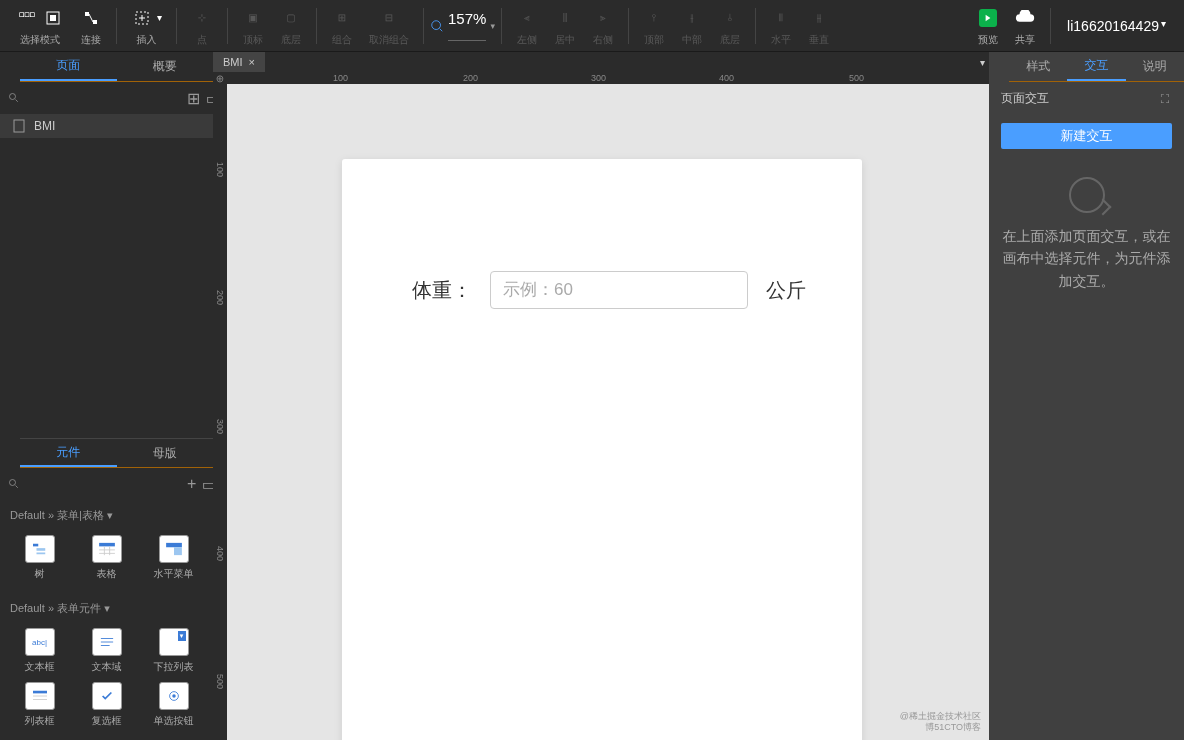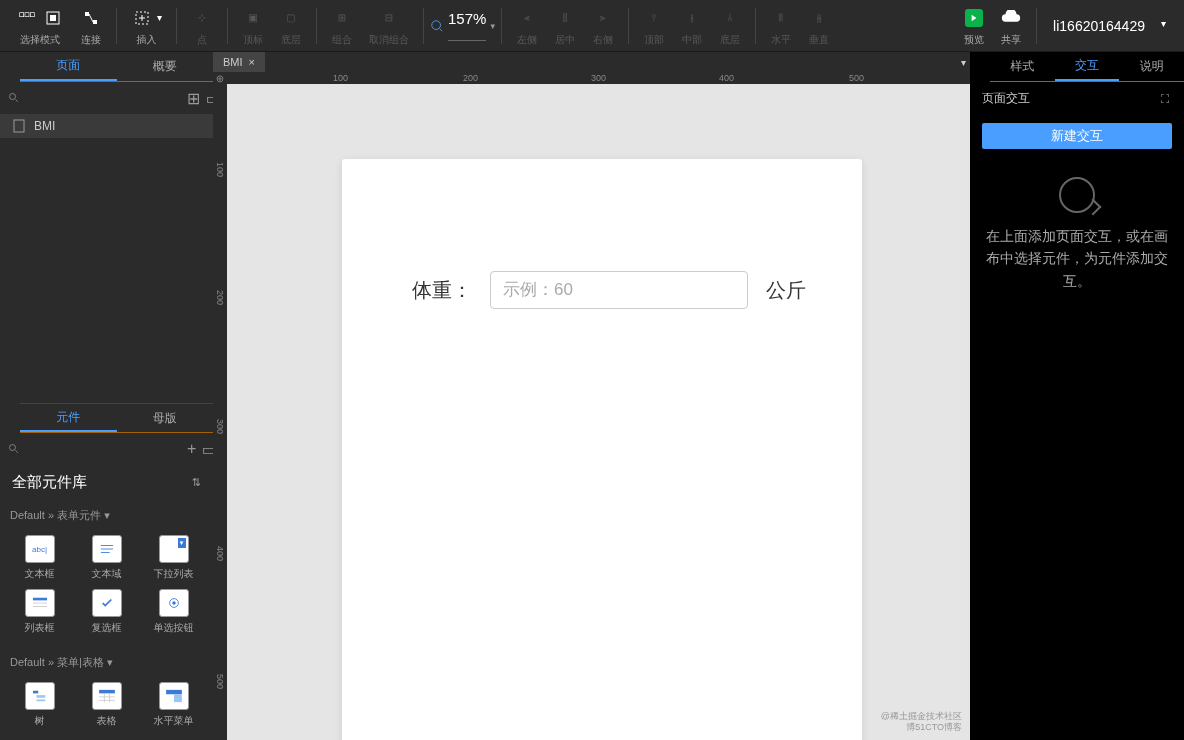--- a/index.html
+++ b/index.html
@@ -11,21 +11,21 @@
     .topbar-icons { display: flex; gap: 4px; align-items: center; height: 26px; }
     .topbar-label { margin-top: 2px; white-space: nowrap; }
     .icon-box { width: 22px; height: 22px; display: flex; align-items: center; justify-content: center; }
     .divider { width: 1px; height: 36px; background: #444; margin: 0 6px; }
     .zoom-control { display: flex; align-items: center; color: #fff; font-size: 15px; gap: 4px; }
     .zoom-control svg { width: 14px; height: 14px; }
     .spacer { flex: 1; }
     
     .preview-btn { background: #0bb14b; width: 18px; height: 18px; border-radius: 3px; display: flex; align-items: center; justify-content: center; }
     .cloud-icon { color: #fff; }
-    .user-label { color: #fff; font-size: 14px; padding: 0 10px; display: flex; align-items: flex-start; gap: 16px; }
+    .user-label { color: #fff; font-size: 14px; padding: 0 10px; display: flex; align-items: flex-start; gap: 2px; }
     
     .main-area { display: flex; height: calc(100% - 52px); }
     
     .left-panel { width: 213px; background: #2b2b2b; display: flex; flex-direction: column; }
     .tab-row { display: flex; height: 30px; border-bottom: 1px solid #a16207; margin-left: 20px; }
     .tab { flex: 1; display: flex; align-items: center; justify-content: center; font-size: 12px; color: #aaa; cursor: pointer; }
     .tab.active { color: #4a9eff; border-bottom: 2px solid #4a9eff; }
     
     .search-row { display: flex; align-items: center; height: 32px; padding: 0 8px; gap: 6px; }
     .search-input { flex: 1; background: transparent; border: none; outline: none; color: #ccc; font-size: 12px; }
@@ -60,21 +60,21 @@
     .canvas { flex: 1; position: relative; background: #e5e5e5; }
     .page-box { position: absolute; left: 115px; top: 75px; width: 520px; height: 630px; background: #fff; border-radius: 3px; box-shadow: 0 2px 8px rgba(0,0,0,0.1); }
     .form-row { position: absolute; display: flex; align-items: center; gap: 18px; }
     .form-row.r1 { top: 45px; left: 70px; }
     .form-row.r2 { top: 112px; left: 70px; }
     .form-label { font-size: 20px; color: #333; }
     .form-input { width: 258px; height: 38px; border: 1px solid #ccc; border-radius: 4px; padding: 0 12px; font-size: 17px; color: #333; }
     .form-input::placeholder { color: #aaa; }
     .form-unit { font-size: 20px; color: #333; }
     
-    .right-panel { width: 214px; background: #000000; display: flex; flex-direction: column; }
+    .right-panel { width: 195px; background: #404040; display: flex; flex-direction: column; }
     .section-row { display: flex; align-items: center; justify-content: space-between; padding: 8px 12px; font-size: 12px; color: #ccc; }
     .new-interaction-btn { margin: 8px 12px; height: 26px; background: #4a9eff; color: #fff; display: flex; align-items: center; justify-content: center; font-size: 13px; border-radius: 2px; cursor: pointer; }
     .empty-state { display: flex; flex-direction: column; align-items: center; padding: 20px 12px; }
     .empty-state-icon { width: 36px; height: 36px; border: 2px solid #666; border-radius: 50%; margin-bottom: 12px; position: relative; }
     .empty-state-icon::after { content: ""; position: absolute; width: 10px; height: 10px; border-right: 2px solid #666; border-bottom: 2px solid #666; transform: rotate(-45deg); right: -6px; bottom: -2px; }
     .empty-state-text { font-size: 14px; color: #aaa; text-align: center; line-height: 1.6; }
     
     .watermark { position: absolute; bottom: 6px; right: 8px; font-size: 9px; color: #999; text-align: right; line-height: 1.3; }
   </style>
 </head>
@@ -282,75 +282,20 @@
           <svg viewBox="0 0 16 16" width="12" height="12" fill="none" stroke="#999">
             <circle cx="6" cy="6" r="4"></circle>
             <path d="M10 10 L13 13"></path>
           </svg>
         </span>
       <input class="search-input" style="">
       <span class="small-icon">+</span>
       <span class="small-icon">▭</span>
       <span class="small-icon">⋮</span>
     </div>
-    <div class="library-select">
-      <span>全部元件库</span>
-      <span style="font-size:11px;color:#999">⇅</span>
-    </div>
-    <div class="widget-section">
-      <div class="widget-section-title">Default » 表单元件 ▾</div>
-      <div class="widget-grid">
-        <div class="widget-item">
-            <div class="widget-icon" style="background:#fff;border:1px solid #999">
-              <span style="color:#3b7bd6;font-size:8px">abc|</span>
-            </div>
-            <span class="widget-label">文本框</span>
-          </div>
-        <div class="widget-item">
-            <div class="widget-icon" style="background:#fff;border:1px solid #999">
-              <svg viewBox="0 0 20 16" width="18" height="14">
-                <path d="M3 4 h14 M3 8 h14 M3 12 h10" stroke="#3b7bd6"></path>
-              </svg>
-            </div>
-            <span class="widget-label">文本域</span>
-          </div>
-        <div class="widget-item">
-            <div class="widget-icon" style="background:#fff;border:1px solid #999;position:relative">
-              <span style="position:absolute;right:2px;top:2px;background:#3b7bd6;color:#fff;width:8px;height:10px;font-size:7px;display:flex;align-items:center;justify-content:center">▾</span>
-            </div>
-            <span class="widget-label">下拉列表</span>
-          </div>
-        <div class="widget-item">
-            <div class="widget-icon" style="background:#fff;border:1px solid #999">
-              <svg viewBox="0 0 20 16" width="18" height="14">
-                <rect x="2" y="2" width="16" height="3" fill="#3b7bd6"></rect>
-                <path d="M2 8 h16 M2 12 h16" stroke="#ccc"></path>
-              </svg>
-            </div>
-            <span class="widget-label">列表框</span>
-          </div>
-        <div class="widget-item">
-            <div class="widget-icon" style="background:#fff;border:1px solid #999">
-              <svg viewBox="0 0 16 16" width="14" height="14">
-                <path d="M3 8 L6 11 L13 4" stroke="#3b7bd6" stroke-width="2" fill="none"></path>
-              </svg>
-            </div>
-            <span class="widget-label">复选框</span>
-          </div>
-        <div class="widget-item">
-            <div class="widget-icon" style="background:#fff;border:1px solid #999">
-              <svg viewBox="0 0 16 16" width="14" height="14">
-                <circle cx="8" cy="8" r="5" stroke="#3b7bd6" fill="none"></circle>
-                <circle cx="8" cy="8" r="2" fill="#3b7bd6"></circle>
-              </svg>
-            </div>
-            <span class="widget-label">单选按钮</span>
-          </div>
-      </div>
-    </div>
     <div class="widget-section">
       <div class="widget-section-title">Default » 菜单|表格 ▾</div>
       <div class="widget-grid">
         <div class="widget-item">
             <div class="widget-icon" style="background:#fff;border:1px solid #999">
               <svg viewBox="0 0 20 16" width="18" height="14">
                 <rect x="2" y="2" width="6" height="3" fill="#3b7bd6"></rect>
                 <rect x="6" y="7" width="10" height="3" fill="#9cc6f0"></rect>
                 <rect x="6" y="12" width="10" height="2" fill="#9cc6f0"></rect>
               </svg>
@@ -367,20 +312,71 @@
             <span class="widget-label">表格</span>
           </div>
         <div class="widget-item">
             <div class="widget-icon" style="background:#fff;border:1px solid #999">
               <svg viewBox="0 0 20 16" width="18" height="14">
                 <rect x="1" y="1" width="18" height="5" fill="#3b7bd6"></rect>
                 <rect x="10" y="6" width="9" height="9" fill="#9cc6f0"></rect>
               </svg>
             </div>
             <span class="widget-label">水平菜单</span>
+          </div>
+      </div>
+    </div>
+    <div class="widget-section">
+      <div class="widget-section-title">Default » 表单元件 ▾</div>
+      <div class="widget-grid">
+        <div class="widget-item">
+            <div class="widget-icon" style="background:#fff;border:1px solid #999">
+              <span style="color:#3b7bd6;font-size:8px">abc|</span>
+            </div>
+            <span class="widget-label">文本框</span>
+          </div>
+        <div class="widget-item">
+            <div class="widget-icon" style="background:#fff;border:1px solid #999">
+              <svg viewBox="0 0 20 16" width="18" height="14">
+                <path d="M3 4 h14 M3 8 h14 M3 12 h10" stroke="#3b7bd6"></path>
+              </svg>
+            </div>
+            <span class="widget-label">文本域</span>
+          </div>
+        <div class="widget-item">
+            <div class="widget-icon" style="background:#fff;border:1px solid #999;position:relative">
+              <span style="position:absolute;right:2px;top:2px;background:#3b7bd6;color:#fff;width:8px;height:10px;font-size:7px;display:flex;align-items:center;justify-content:center">▾</span>
+            </div>
+            <span class="widget-label">下拉列表</span>
+          </div>
+        <div class="widget-item">
+            <div class="widget-icon" style="background:#fff;border:1px solid #999">
+              <svg viewBox="0 0 20 16" width="18" height="14">
+                <rect x="2" y="2" width="16" height="3" fill="#3b7bd6"></rect>
+                <path d="M2 8 h16 M2 12 h16" stroke="#ccc"></path>
+              </svg>
+            </div>
+            <span class="widget-label">列表框</span>
+          </div>
+        <div class="widget-item">
+            <div class="widget-icon" style="background:#fff;border:1px solid #999">
+              <svg viewBox="0 0 16 16" width="14" height="14">
+                <path d="M3 8 L6 11 L13 4" stroke="#3b7bd6" stroke-width="2" fill="none"></path>
+              </svg>
+            </div>
+            <span class="widget-label">复选框</span>
+          </div>
+        <div class="widget-item">
+            <div class="widget-icon" style="background:#fff;border:1px solid #999">
+              <svg viewBox="0 0 16 16" width="14" height="14">
+                <circle cx="8" cy="8" r="5" stroke="#3b7bd6" fill="none"></circle>
+                <circle cx="8" cy="8" r="2" fill="#3b7bd6"></circle>
+              </svg>
+            </div>
+            <span class="widget-label">单选按钮</span>
           </div>
       </div>
     </div>
   </div>
 
   <div class="center-area">
     <div class="canvas-tabs">
       <div class="canvas-tab">
         <span>BMI</span>
         <span style="font-size:11px">×</span>

